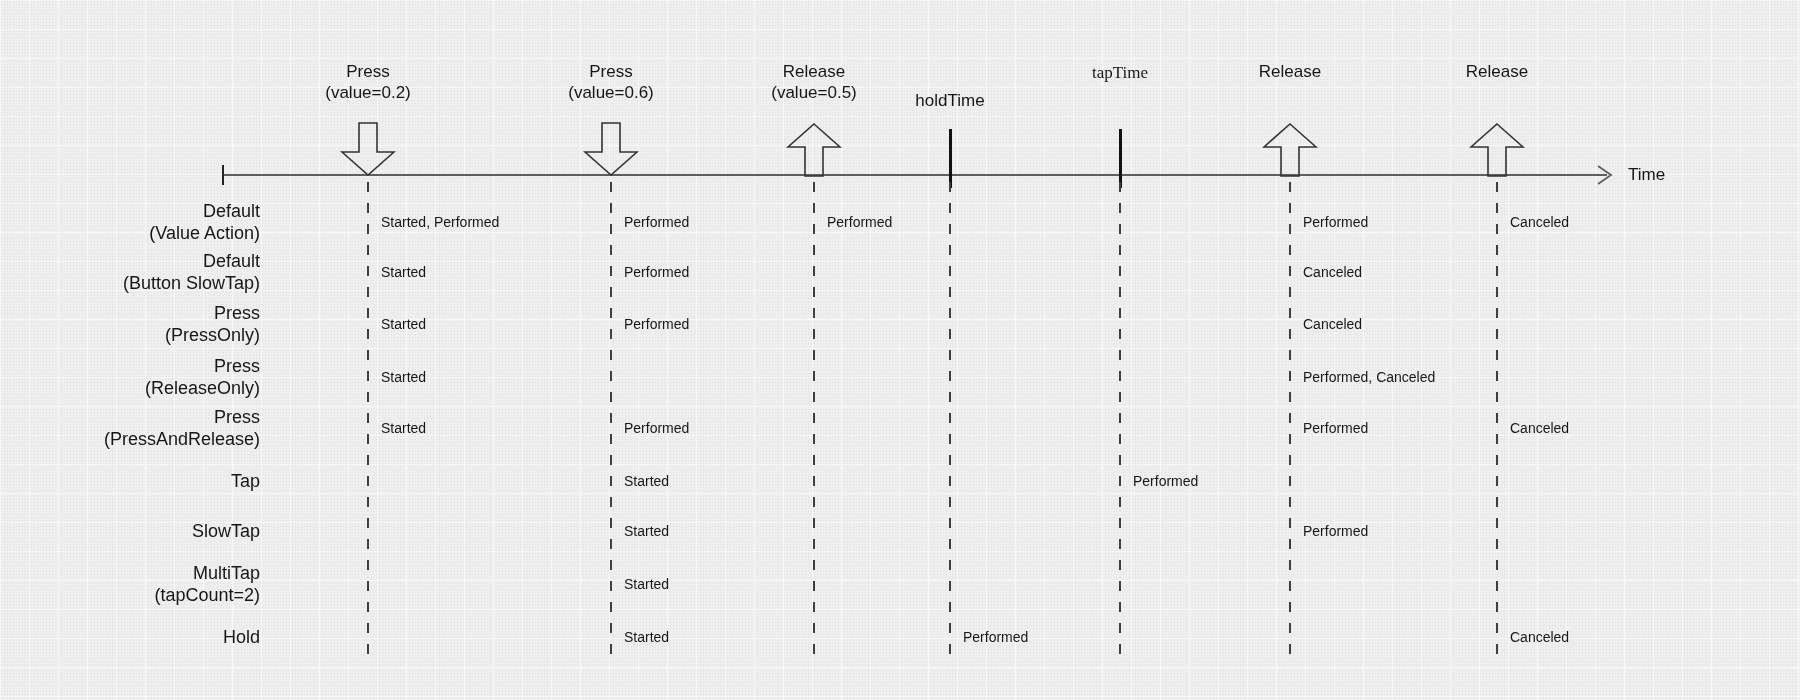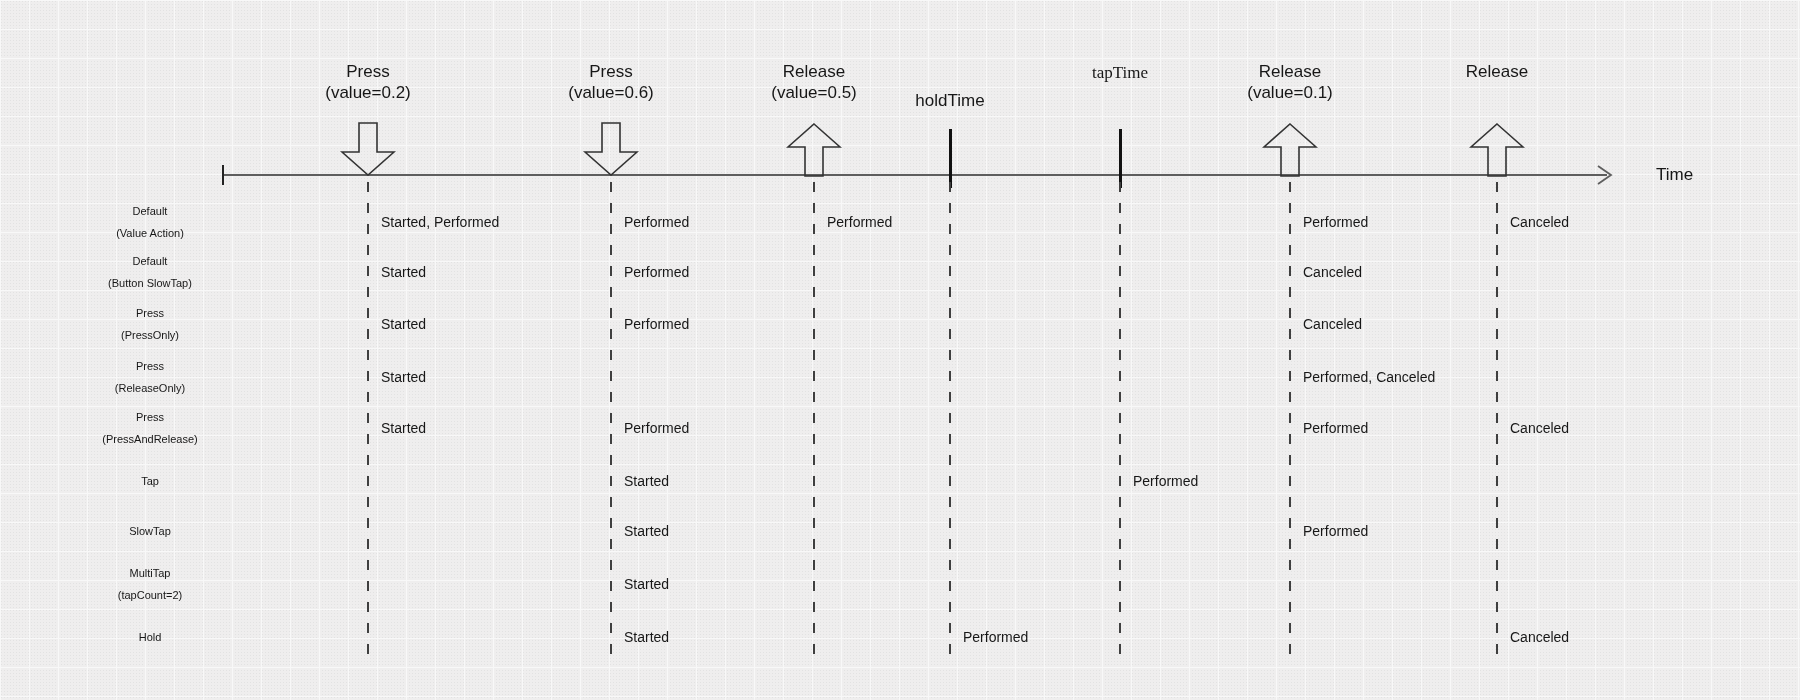--- a/index.html
+++ b/index.html
@@ -10,25 +10,25 @@
     background-color:#efeeee;
     background-image:
       linear-gradient(#f8f8f8 1px, transparent 1px),
       linear-gradient(90deg, #f8f8f8 1px, transparent 1px),
       radial-gradient(#e2e2e2 0.7px, transparent 0.9px);
     background-size:29px 29px, 29px 29px, 3px 3px;
   }
   .stage{position:absolute;inset:0;}
   .config-text{position:absolute;left:38px;top:28px;font-size:17px;line-height:23px;white-space:nowrap;}
   .col-label{position:absolute;width:240px;text-align:center;font-size:17px;line-height:21px;white-space:nowrap;}
-  .row-label{position:absolute;left:40px;width:220px;text-align:center;font-size:11px;line-height:22px;}
+  .row-label{position:absolute;left:40px;width:220px;text-align:right;font-size:18px;line-height:22px;}
   .cell-text{position:absolute;font-size:14px;line-height:20px;white-space:nowrap;}
   .axis-line{position:absolute;height:2px;background:#5e5e5e;}
   .axis-start-tick{position:absolute;width:2px;height:20px;background:#222;}
-  .time-label{position:absolute;font-size:17px;line-height:20px;margin-left:28px;}
+  .time-label{position:absolute;font-size:17px;line-height:20px;}
   .event-tick{position:absolute;width:3px;background:#111;}
   .dashed-line{
     position:absolute;width:2px;
     background-image:repeating-linear-gradient(to bottom,#3f3f3f 0 10px,transparent 10px 21px);
   }
   .marker-svg{position:absolute;}
 </style>
 </head>
 <body>
 
@@ -71,21 +71,20 @@
     </div>
     <div class="event-tick" style="left:948.5px;top:129px;height:59px;"></div>
     <div class="dashed-line" style="left:949px;top:182px;height:481px;"></div>
     <div class="col-label" style="left:1000px;top:62px;font-family:Liberation Serif, serif;">
       <div>tapTime</div>
     </div>
     <div class="event-tick" style="left:1118.5px;top:129px;height:59px;"></div>
     <div class="dashed-line" style="left:1119px;top:182px;height:481px;"></div>
     <div class="col-label" style="left:1170px;top:61px;">
       <div>Release</div>
-      <div>(value=0.1)</div>
     </div>
     <svg class="marker-svg" width="56" height="54" viewBox="0 0 56 54" style="left:1262px;top:123px;">
       <path d="M28 1 L54 24 L37 24 L37 53 L19 53 L19 24 L2 24 Z" fill="none" stroke="#333" stroke-width="1.6" stroke-linejoin="miter"></path>
     </svg>
     <div class="dashed-line" style="left:1289px;top:182px;height:481px;"></div>
     <div class="col-label" style="left:1377px;top:61px;">
       <div>Release</div>
     </div>
     <svg class="marker-svg" width="56" height="54" viewBox="0 0 56 54" style="left:1469px;top:123px;">
       <path d="M28 1 L54 24 L37 24 L37 53 L19 53 L19 24 L2 24 Z" fill="none" stroke="#333" stroke-width="1.6" stroke-linejoin="miter"></path>

